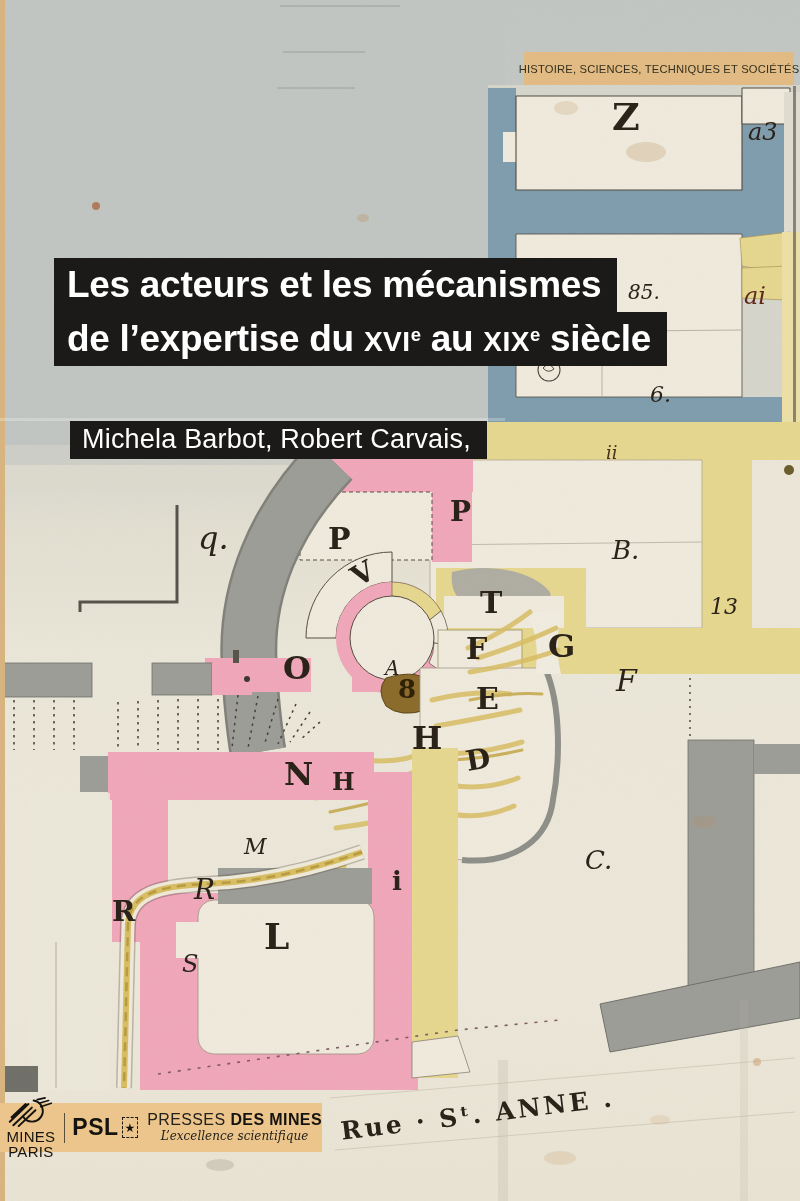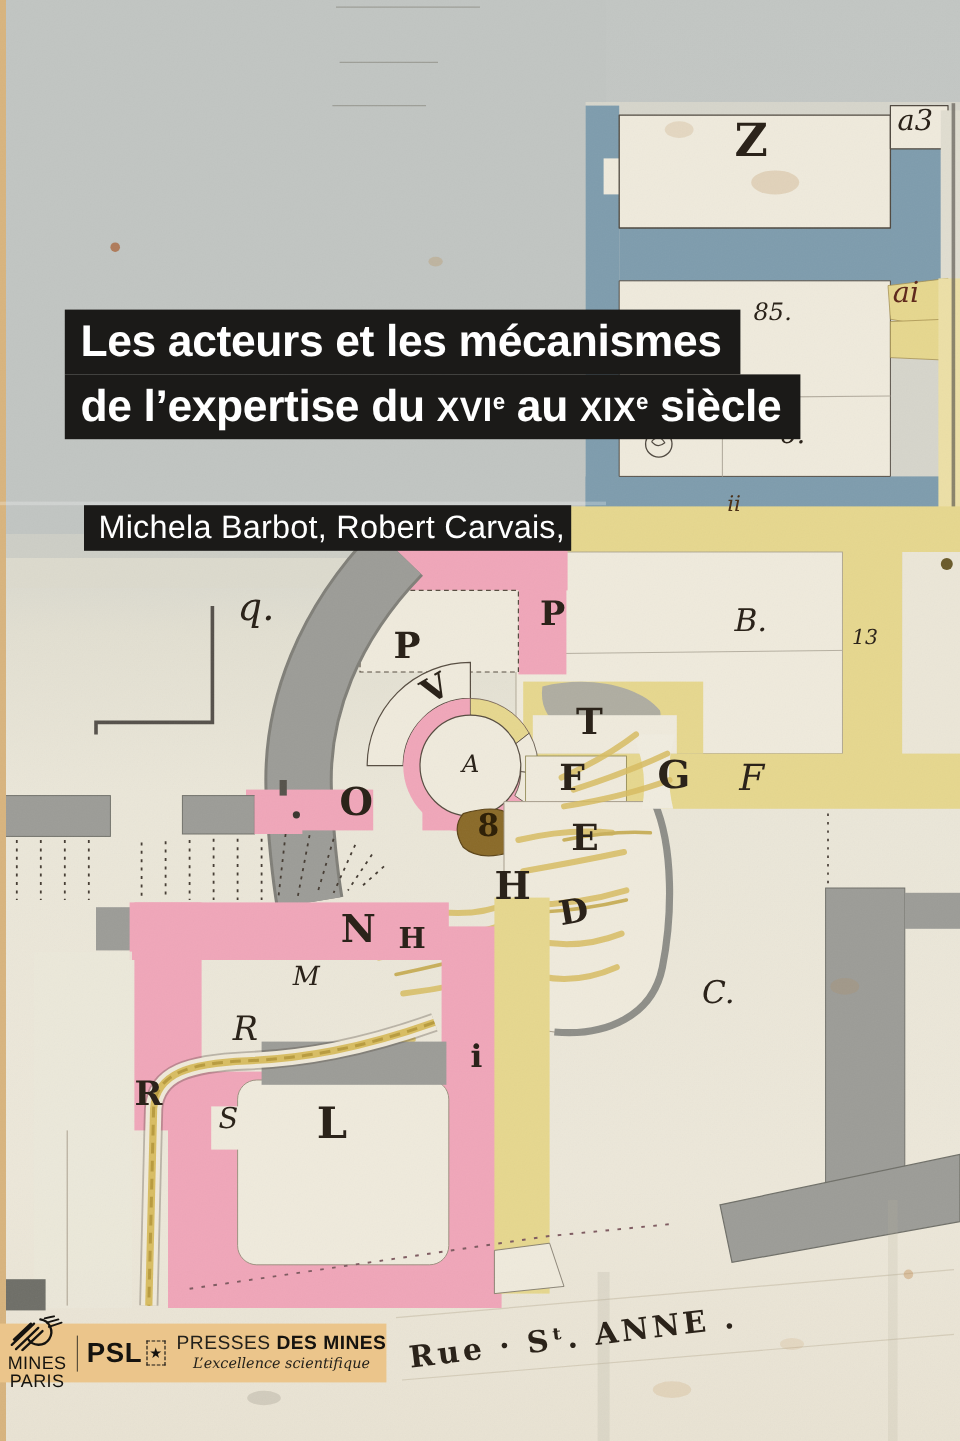--- a/index.html
+++ b/index.html
@@ -9,35 +9,35 @@
   .f-blue{fill:var(--blue);}
   .f-pink{fill:var(--pink);}
   .f-yel{fill:var(--yellow);}
   .f-yelp{fill:var(--yellowPale);}
   .f-room{fill:var(--room);}
   .f-gray{fill:var(--gray);}
   
   #map-labels{position:absolute;left:0;top:0;width:800px;height:1201px;pointer-events:none;}
   .ml{position:absolute;font-family:"DejaVu Serif","Liberation Serif",serif;
       color:var(--letter);font-weight:700;line-height:1;white-space:nowrap;}
-  .ml.it{font-style:italic;font-weight:400;}
+  .ml.it{font-style:italic;font-weight:400;margin-top:32px;}
   
   .banner-top{position:absolute;left:524px;top:52px;width:270px;height:33px;
       background:var(--gold);color:#33301f;display:flex;align-items:center;justify-content:center;
       font-size:11.2px;letter-spacing:.2px;white-space:nowrap;}
   
   .title-block{position:absolute;left:54px;top:258px;}
   .title-row{display:table;background:var(--bar);color:#fff;
       font-weight:700;font-size:37px;line-height:1;padding:8px 16px 9px 13px;letter-spacing:-.3px;}
   .title-row .sc{font-size:.76em;letter-spacing:.5px;}
   .title-row sup{font-size:.5em;vertical-align:.55em;}
   
   .authors-block{position:absolute;left:70px;top:421px;}
   .authors-row{display:table;background:var(--bar);color:#fff;
-      font-weight:400;font-size:27px;line-height:1;padding:5px 5px 6px 12px;letter-spacing:.2px;}
+      font-weight:400;font-size:27px;line-height:1;padding:5px 16px 6px 12px;letter-spacing:.2px;}
   
   .logo-banner{position:absolute;left:0;top:1103px;width:322px;height:49px;background:var(--gold2);
       display:flex;align-items:center;color:#15130f;}
   .mines-block{width:70px;margin-left:4px;text-align:center;line-height:1;}
   .mines-label{font-size:15px;font-weight:400;letter-spacing:.3px;margin-top:-1px;}
   .divider{width:2px;height:30px;background:#2a271f;opacity:.75;margin:0 7px 0 6px;}
   .psl-label{font-size:23px;font-weight:600;letter-spacing:.5px;text-align:center;}
   .psl-star{width:19px;height:19px;border:1.3px dashed #1b1915;display:flex;align-items:center;
       justify-content:center;font-size:12px;margin-left:3px;font-family:"DejaVu Sans",sans-serif;}
   .presses-block{margin-left:9px;text-align:center;line-height:1.05;}
@@ -217,25 +217,25 @@
       <rect x="740" y="1000" width="8" height="201" fill="#b9b2a2" opacity=".2"></rect>
       <rect x="0" y="418" width="505" height="3" fill="#ffffff" opacity=".25"></rect>
       <rect x="0" y="0" width="800" height="1201" filter="url(#nse)" opacity=".05"></rect>
     </g>
   </svg>
 
   <div id="map-labels">
       <span class="ml" style="left: 612px; top: 98px; font-size: 38px;">Z</span>
       <span class="ml it" style="left: 748px; top: 88px; font-size: 24px;">a3</span>
       <span class="ml it" style="left: 628px; top: 250px; font-size: 20px;">85.</span>
-      <span class="ml it" style="left: 744px; top: 232px; font-size: 24px; color: rgb(95, 42, 29);">ai</span>
+      <span class="ml it" style="left: 744px; top: 252px; font-size: 24px; color: rgb(95, 42, 29);">ai</span>
       <span class="ml it" style="left: 650px; top: 352px; font-size: 22px;">6.</span>
       <span class="ml it" style="left: 606px; top: 412px; font-size: 18px; color: rgb(74, 48, 24);">ii</span>
       <span class="ml it" style="left: 612px; top: 505px; font-size: 26px;">B.</span>
-      <span class="ml it" style="left: 710px; top: 524px; font-size: 17px;">13</span>
+      <span class="ml it" style="left: 710px; top: 564px; font-size: 22px;">13</span>
       <span class="ml it" style="left: 198px; top: 490px; font-size: 32px;">q.</span>
       <span class="ml" style="left: 328px; top: 524px; font-size: 30px;">P</span>
       <span class="ml" style="left: 450px; top: 498px; font-size: 28px;">P</span>
       <span class="ml" style="left: 352px; top: 560px; font-size: 28px; transform: rotate(-30deg);">V</span>
       <span class="ml it" style="left: 385px; top: 626px; font-size: 20px;">A</span>
       <span class="ml" style="left: 283px; top: 652px; font-size: 32px;">O</span>
       <span class="ml" style="left: 398px; top: 676px; font-size: 26px; color: rgb(47, 33, 8);">8</span>
       <span class="ml" style="left: 480px; top: 588px; font-size: 30px;">T</span>
       <span class="ml" style="left: 466px; top: 634px; font-size: 30px;">F</span>
       <span class="ml" style="left: 548px; top: 630px; font-size: 32px;">G</span>
@@ -248,20 +248,23 @@
       <span class="ml it" style="left: 244px; top: 804px; font-size: 22px;">M</span>
       <span class="ml it" style="left: 194px; top: 844px; font-size: 28px;">R</span>
       <span class="ml" style="left: 112px; top: 898px; font-size: 28px;">R</span>
       <span class="ml" style="left: 392px; top: 868px; font-size: 26px;">i</span>
       <span class="ml it" style="left: 182px; top: 920px; font-size: 24px;">S</span>
       <span class="ml" style="left: 264px; top: 918px; font-size: 36px;">L</span>
       <span class="ml it" style="left: 585px; top: 815px; font-size: 26px;">C.</span>
       <span class="ml" style="left: 340px; top: 1102px; font-size: 25px; transform: rotate(-7deg); letter-spacing: 3px;">Rue · Sᵗ. ANNE .</span>
     </div>
 
+  <div class="banner-top">
+    <span>HISTOIRE, SCIENCES, TECHNIQUES ET SOCIÉTÉS</span>
+  </div>
 
   <div class="title-block">
     <div class="title-row">
       <span>Les acteurs et les mécanismes</span>
     </div>
     <div class="title-row">
         <span>de l’expertise du </span>
         <span class="sc">XVI</span>
         <sup>e</sup>
         <span> au </span>

